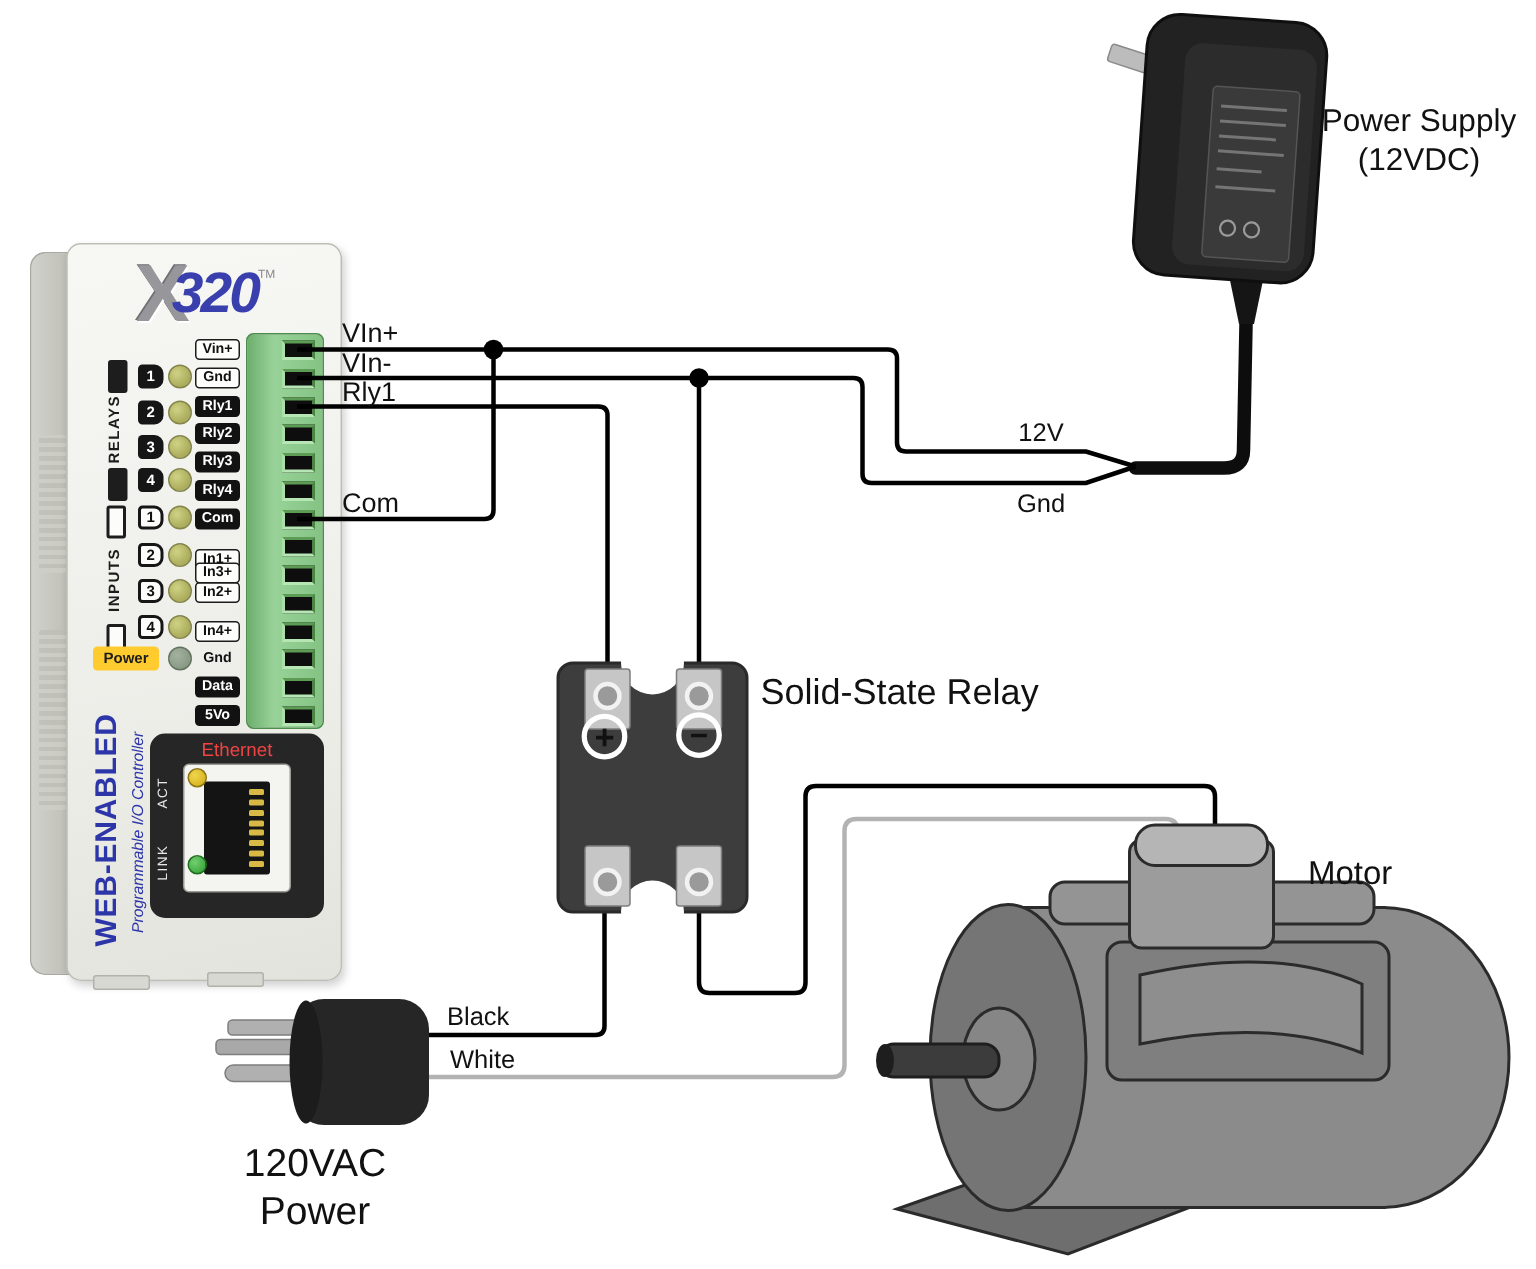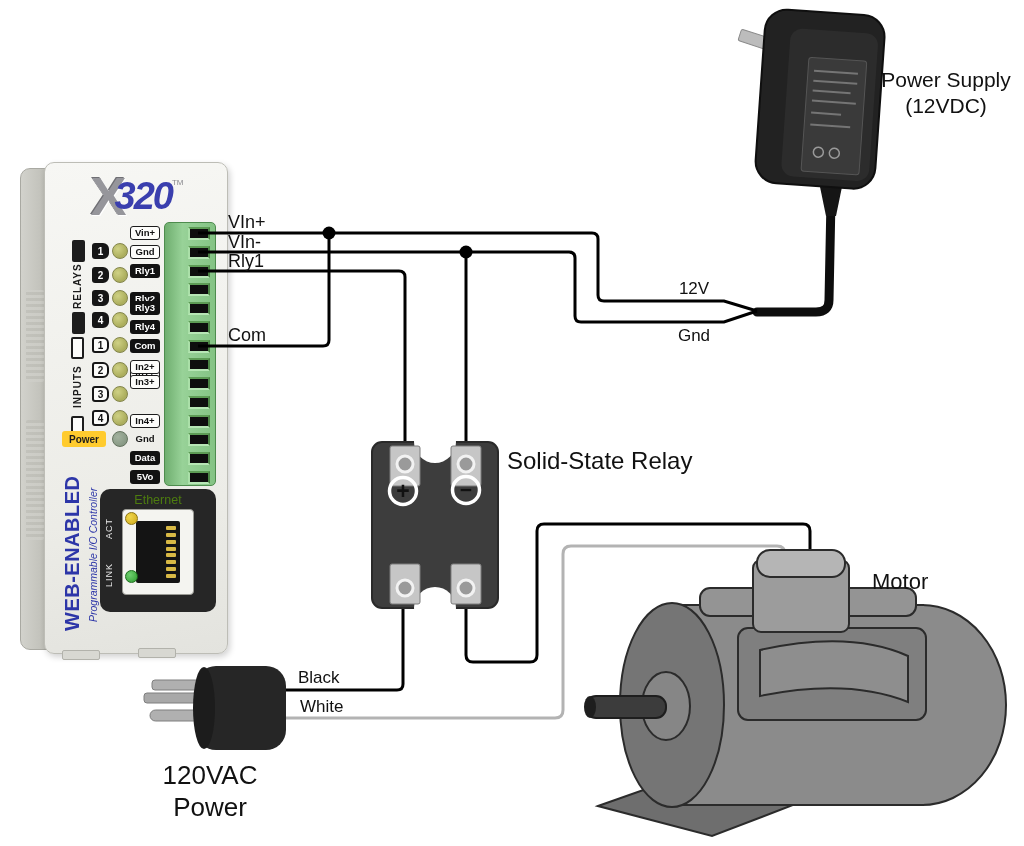--- a/index.html
+++ b/index.html
@@ -45,21 +45,21 @@
   .t-white { background:#fdfdfb; border:1px solid #1c1c1c; color:#111; }
   .t-black { background:#121212; color:#fff; }
   .t-plain { color:#111; }
 
   .tblock { left:164px; top:222px; width:52px; height:264px;
             background:linear-gradient(90deg,#6fae6f,#98d298 35%,#84c384); border:1px solid #4e8c4e; border-radius:5px; }
   .hole { left:188px; width:22px; height:13px; background:#0e0e0e;
           border-top:2px solid #5d9c55; border-left:2px solid #aadfa8; border-right:2px solid #4a8344; border-bottom:2px solid #b7e6b5; }
 
   .eth-panel { left:100px; top:489px; width:116px; height:123px; background:#262626; border-radius:10px; }
-  .eth-title { left:100px; top:493px; width:116px; text-align:center; color:#4d7c0f; font-size:12.5px; }
+  .eth-title { left:100px; top:493px; width:116px; text-align:center; color:#ef4444; font-size:12.5px; }
   .eth-side-label { color:#e8e8e8; font-size:9px; letter-spacing:1px; }
   .rj45-bezel { left:122px; top:509px; width:72px; height:86px; background:#f4f4f0; border:1px solid #9a9a94; border-radius:4px; }
   .rj45-cavity{ left:136px; top:521px; width:44px; height:62px; background:#141414; border-radius:2px; }
   .rj45-pins  { left:166px; top:526px; width:10px; height:52px; display:flex; flex-direction:column; justify-content:space-between; }
   .rj45-pins div { height:4px; background:#d8b945; border-radius:1px; }
 
   .side-blue-main { color:#2d36a8; font-size:20px; font-weight:bold; letter-spacing:.5px; }
   .side-blue-sub  { color:#2d36a8; font-size:10.5px; font-style:italic; }
 
   svg.overlay { position:absolute; left:0; top:0; pointer-events:none; }
@@ -110,26 +110,26 @@
     <div class="abs led led-olive" style="left:112px;top:362px;"></div>
     <div class="abs led led-olive" style="left:112px;top:386px;"></div>
     <div class="abs led led-olive" style="left:112px;top:410px;"></div>
 
     <div class="abs power-tag">Power</div>
     <div class="abs led led-power" style="left:112px;top:431px;"></div>
 
     <div class="abs tlabel t-white" style="top:226px;">Vin+</div>
     <div class="abs tlabel t-white" style="top:245px;">Gnd</div>
     <div class="abs tlabel t-black" style="top:264px;">Rly1</div>
-    <div class="abs tlabel t-black" style="top:292px;">Rly2</div>
+    <div class="abs tlabel t-black" style="top:282px;">Rly2</div>
     <div class="abs tlabel t-black" style="top:301px;">Rly3</div>
     <div class="abs tlabel t-black" style="top:320px;">Rly4</div>
     <div class="abs tlabel t-black" style="top:339px;">Com</div>
     <div class="abs tlabel t-white" style="top:366px;">In1+</div>
-    <div class="abs tlabel t-white" style="top:360px;text-align:right;">In2+</div>
+    <div class="abs tlabel t-white" style="top:388px;text-align:right;">In2+</div>
     <div class="abs tlabel t-white" style="top:375px;">In3+</div>
     <div class="abs tlabel t-white" style="top:414px;">In4+</div>
     <div class="abs tlabel t-plain" style="top:432px;">Gnd</div>
     <div class="abs tlabel t-black" style="top:451px;">Data</div>
     <div class="abs tlabel t-black" style="top:470px;">5Vo</div>
 
     <div class="abs tblock"></div>
     <div class="abs hole" style="top:227px;"></div>
     <div class="abs hole" style="top:246px;"></div>
     <div class="abs hole" style="top:265px;"></div>

